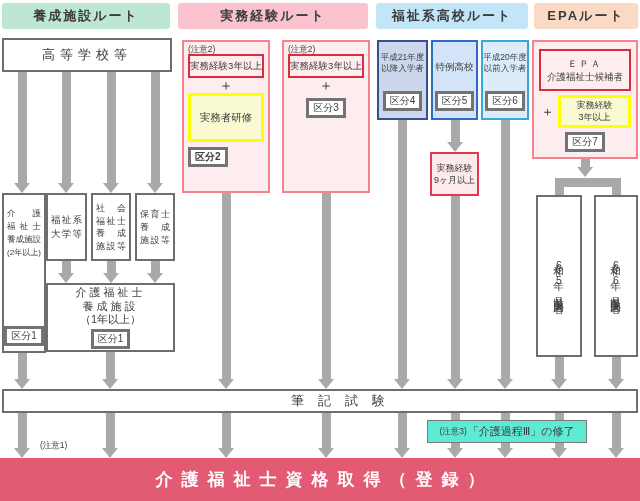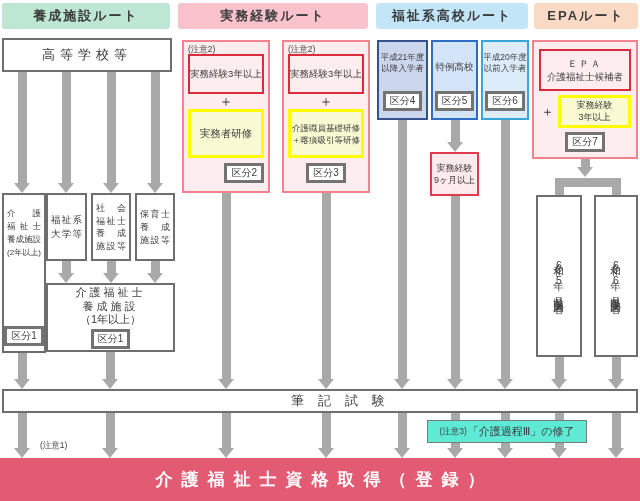--- a/index.html
+++ b/index.html
@@ -19,21 +19,21 @@
   
   .kubun{display:inline-block;background:#fff;border:3px solid #737373;font-size:10px;
       line-height:14px;padding:0 4px;color:#3c3c3c;white-space:nowrap;}
   
   .jline{display:block;text-align:justify;text-align-last:justify;padding:0 3px;}
   .cline{display:block;text-align:center;white-space:nowrap;}
   
   .pinkbox{position:absolute;top:40px;width:88px;height:153px;box-sizing:border-box;
       background:#fdedef;border:2px solid #f5828f;padding:2px 4px 4px;}
   .note2{font-size:8.5px;line-height:10px;}
-  .redbox{border:2.5px solid #dc2b3c;box-sizing:border-box;height:40px;display:flex;
+  .redbox{border:2.5px solid #dc2b3c;box-sizing:border-box;height:24px;display:flex;
       flex-direction:column;align-items:center;justify-content:center;white-space:nowrap;}
   .plus{text-align:center;font-size:14px;line-height:15px;}
   .yellowbox{border:3px solid #ffff00;background:#f9fad2;box-sizing:border-box;height:49px;
       display:flex;flex-direction:column;align-items:center;justify-content:center;white-space:nowrap;}
   
   .hsbox{position:absolute;top:40px;height:80px;box-sizing:border-box;display:flex;
       flex-direction:column;align-items:center;justify-content:space-between;
       padding:10px 2px 7px;text-align:center;}
   .hstxt{font-size:8.5px;line-height:11px;white-space:nowrap;}
   
@@ -136,35 +136,31 @@
 
   <div class="pinkbox" style="left:182px;">
     <div class="note2">(注意2)</div>
     <div class="redbox" style="font-size:9.5px;">
       <span>実務経験3年以上</span>
     </div>
     <div class="plus">＋</div>
     <div class="yellowbox" style="font-size:10.5px;">
       <span>実務者研修</span>
     </div>
-    <div style="text-align:right;margin-top:4px;">
+    <div style="text-align:left;margin-top:4px;font-weight:bold;">
       <span class="kubun">区分2</span>
     </div>
   </div>
 
   <div class="pinkbox" style="left:282px;">
     <div class="note2">(注意2)</div>
     <div class="redbox" style="font-size:9.5px;">
       <span>実務経験3年以上</span>
     </div>
     <div class="plus">＋</div>
-    <div class="yellowbox" style="font-size:8.5px;line-height:12px;">
-      <span>介護職員基礎研修</span>
-      <span>＋喀痰吸引等研修</span>
-    </div>
     <div style="text-align:center;margin-top:4px;">
       <span class="kubun">区分3</span>
     </div>
   </div>
 
   <div class="hsbox" style="left:377px;width:51px;background:#ccd7ee;border:2.5px solid #35518f;">
     <div class="hstxt">
       <span style="display:block;">平成21年度</span>
       <span style="display:block;">以降入学者</span>
     </div>

